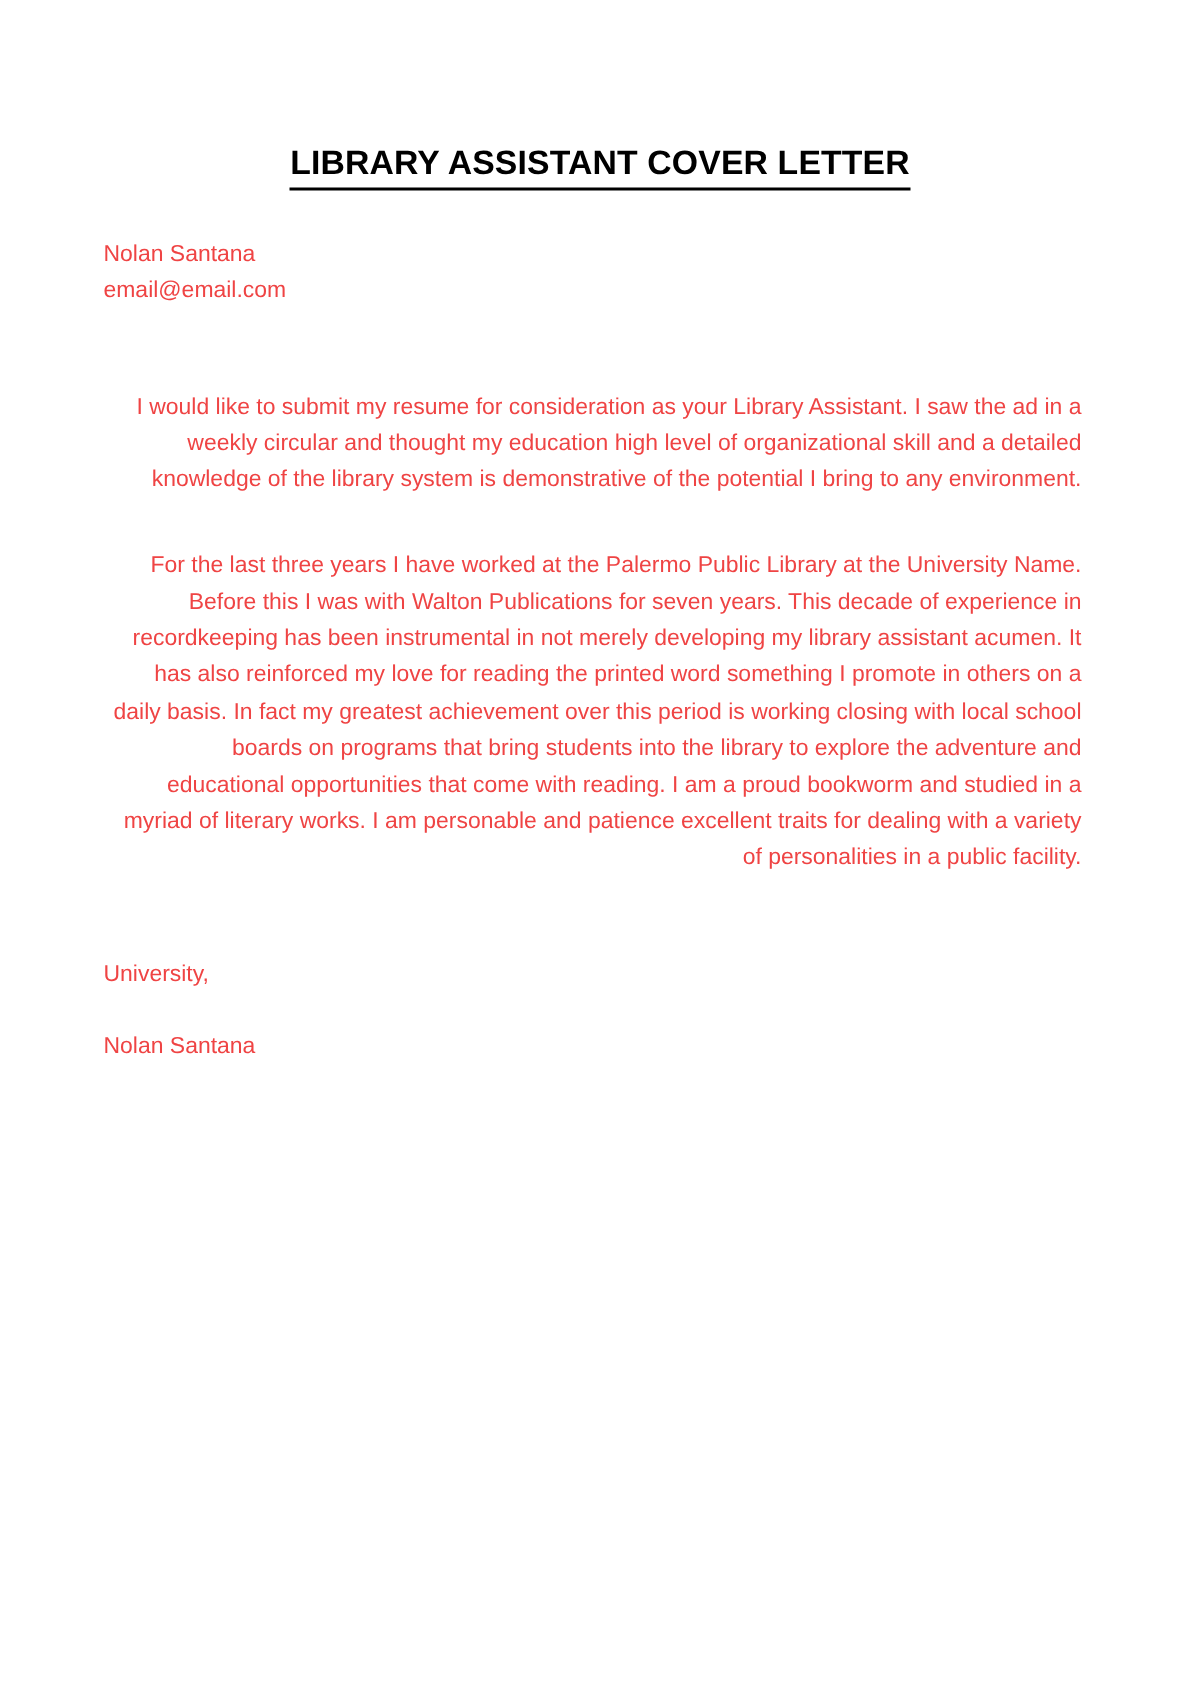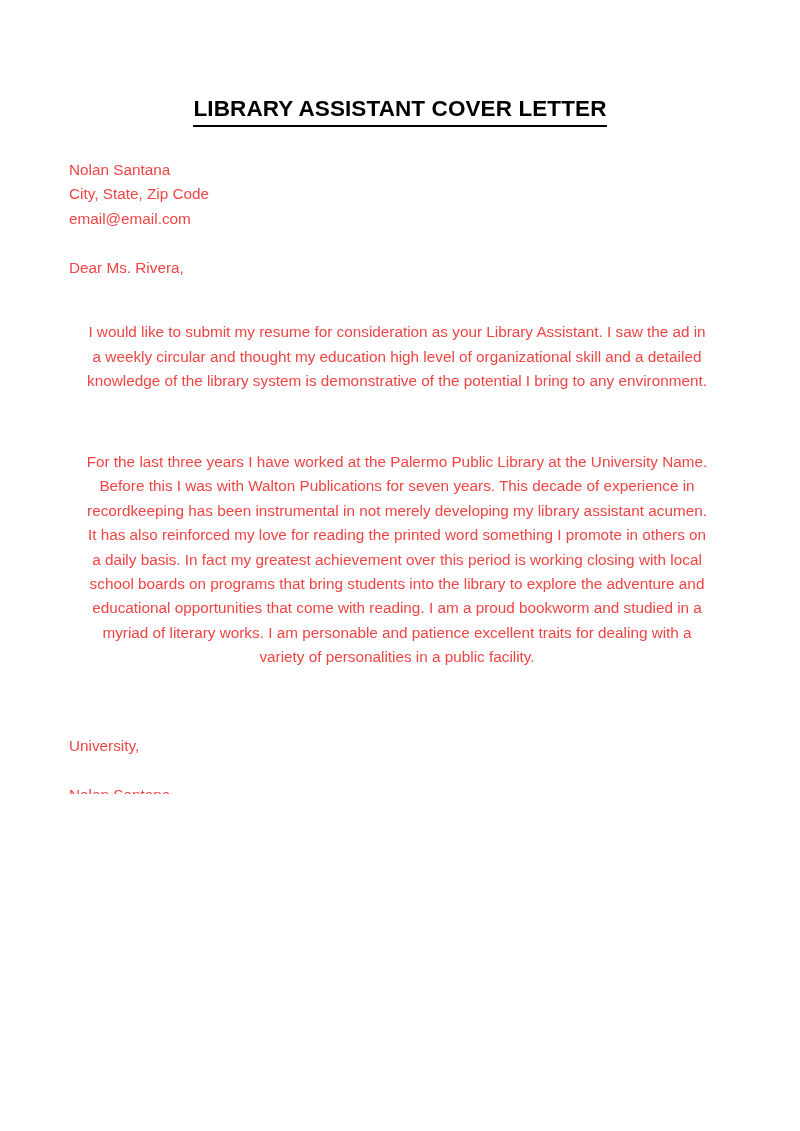--- a/index.html
+++ b/index.html
@@ -56,46 +56,42 @@
     height: 24.4px;
   }
   .addr-line,
   .salutation,
   .sign-off,
   .sign-name {
     display: block;
     white-space: nowrap;
   }
   .para {
-    text-align: center;
-    margin: 16px;
+    text-align: right;
+    margin: 4px;
   }
 </style>
 </head>
 <body>
 
 <div class="page">
 
   <div class="title-wrap">
     <span class="doc-title">LIBRARY ASSISTANT COVER LETTER</span>
   </div>
 
   <div class="letter">
 
     <div class="block">
       <span class="addr-line">Nolan Santana</span>
-      <span class="addr-line">City, State, Zip Code</span>
       <span class="addr-line">email@email.com</span>
     </div>
 
     <div class="gap"></div>
 
-    <div class="block">
-      <span class="salutation">Dear Ms. Rivera,</span>
-    </div>
 
     <div class="gap"></div>
 
     <p class="para">I would like to submit my resume for consideration as your Library Assistant. I saw the ad in a weekly circular and thought my education high level of organizational skill and a detailed knowledge of the library system is demonstrative of the potential I bring to any environment.</p>
 
     <div class="gap"></div>
 
     <p class="para">For the last three years I have worked at the Palermo Public Library at the University Name. Before this I was with Walton Publications for seven years. This decade of experience in recordkeeping has been instrumental in not merely developing my library assistant acumen. It has also reinforced my love for reading the printed word something I promote in others on a daily basis. In fact my greatest achievement over this period is working closing with local school boards on programs that bring students into the library to explore the adventure and educational opportunities that come with reading. I am a proud bookworm and studied in a myriad of literary works. I am personable and patience excellent traits for dealing with a variety of personalities in a public facility.</p>
 
     <div class="gap"></div>

